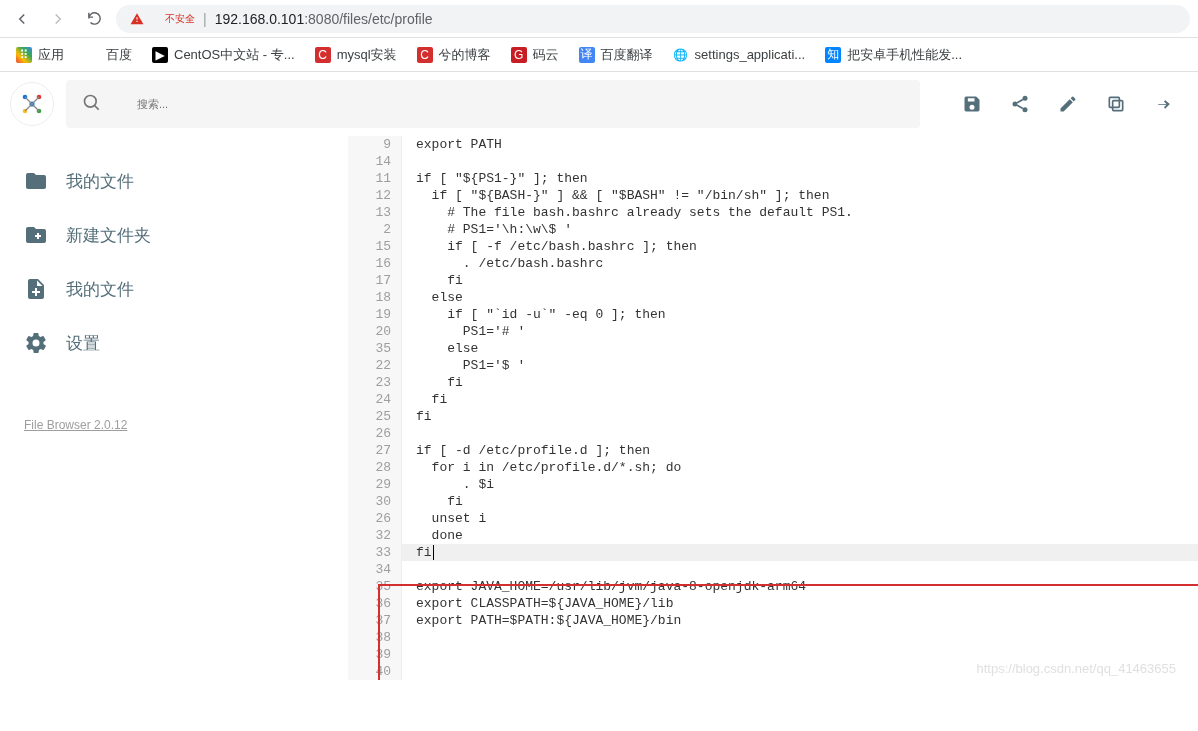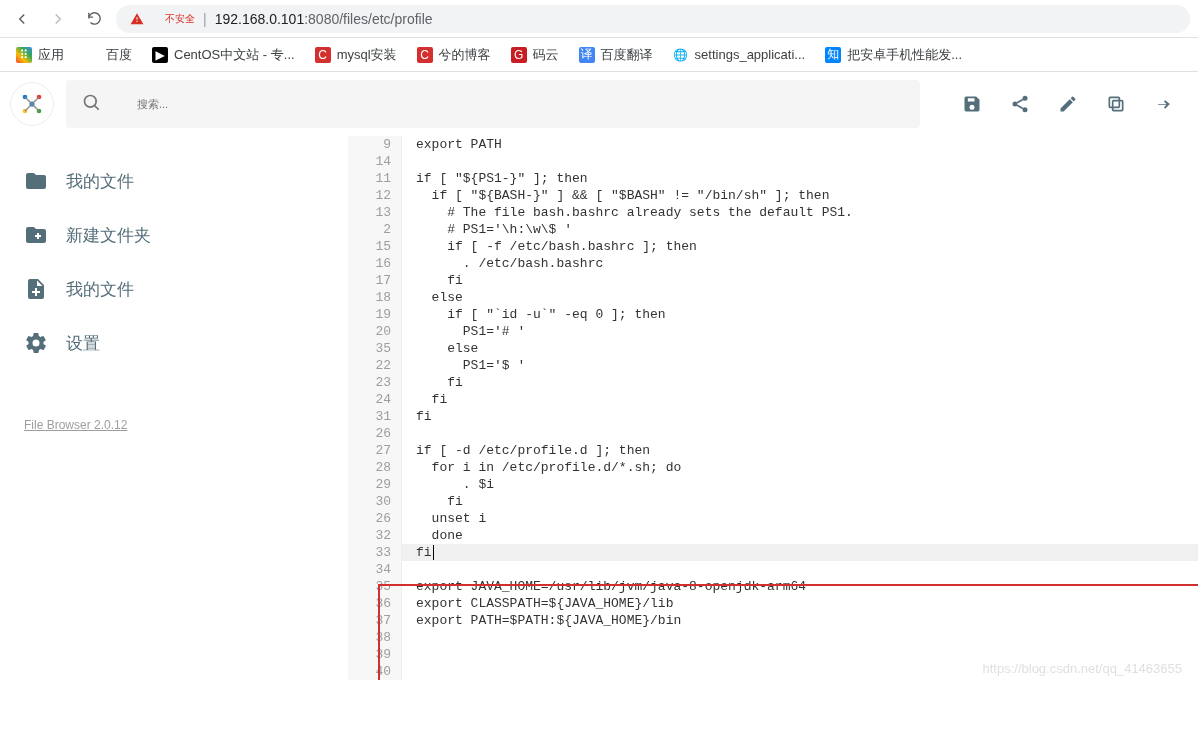--- a/index.html
+++ b/index.html
@@ -38,21 +38,21 @@
   .side-item svg{width:24px;height:24px; fill:#546e7a;}
   .side-foot{ margin-top:46px; color:#9e9e9e; font-size:12px; line-height:1.6; padding-left:6px;text-decoration:underline;}
   .editor-pane{ flex:1; position:relative; font-family:"Courier New",monospace; font-size:13px;}
   .gutter{ position:absolute; left:0; top:0; width:54px; text-align:right; color:#9e9e9e; background:#f7f7f7; border-right:1px solid #eee;}
   .gutter div{ height:17px; line-height:17px; padding-right:10px;}
   .code{ margin-left:54px;}
   .code .ln{ height:17px; line-height:17px; padding-left:14px; white-space:pre; color:#333;}
   .code .ln.hl{ background:#f0f0f0;}
   .cursor{border-left:1px solid #000;display:inline-block;height:15px;vertical-align:middle;margin-left:1px;}
   .red-box{ position:absolute; border:2px solid #d32f2f; pointer-events:none;}
-  .watermark{ position:absolute; right:16px; bottom:4px; color:#e0e0e0; font-size:13px; font-family:Arial;}
+  .watermark{ position:absolute; right:22px; bottom:4px; color:#e0e0e0; font-size:13px; font-family:Arial;}
 </style>
 </head>
 <body>
 
 <div class="chrome-bar">
   <div class="nav-btn">
     <svg width="18" height="18" viewBox="0 0 24 24" fill="none" stroke="#5f6368" stroke-width="2">
         <path d="M15 6l-6 6 6 6"></path>
       </svg>
   </div>
@@ -211,21 +211,21 @@
         <div>15</div>
         <div>16</div>
         <div>17</div>
         <div>18</div>
         <div>19</div>
         <div>20</div>
         <div>35</div>
         <div>22</div>
         <div>23</div>
         <div>24</div>
-        <div>31</div>
+        <div>25</div>
         <div>26</div>
         <div>27</div>
         <div>28</div>
         <div>29</div>
         <div>30</div>
         <div>26</div>
         <div>32</div>
         <div>33</div>
         <div>34</div>
         <div>35</div>

